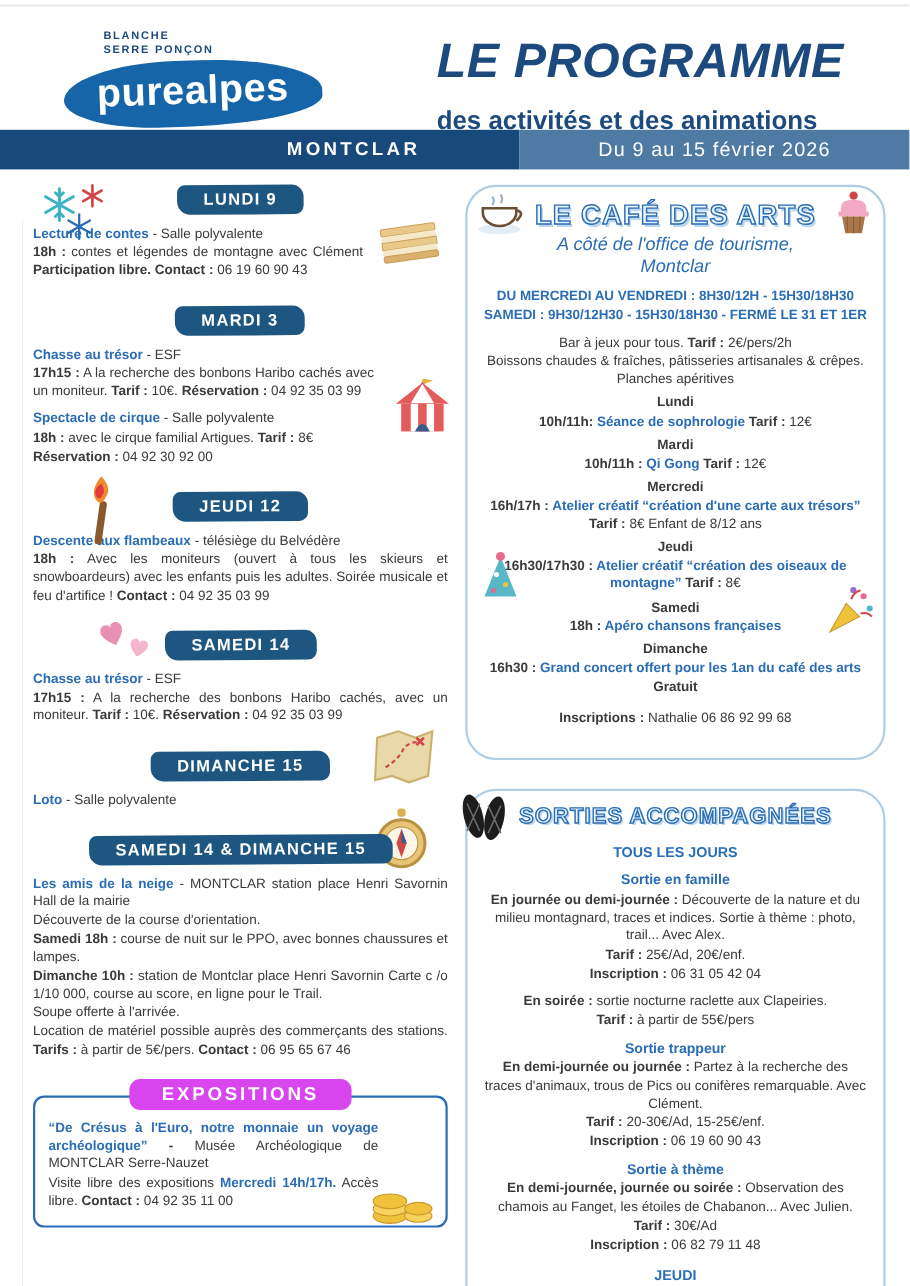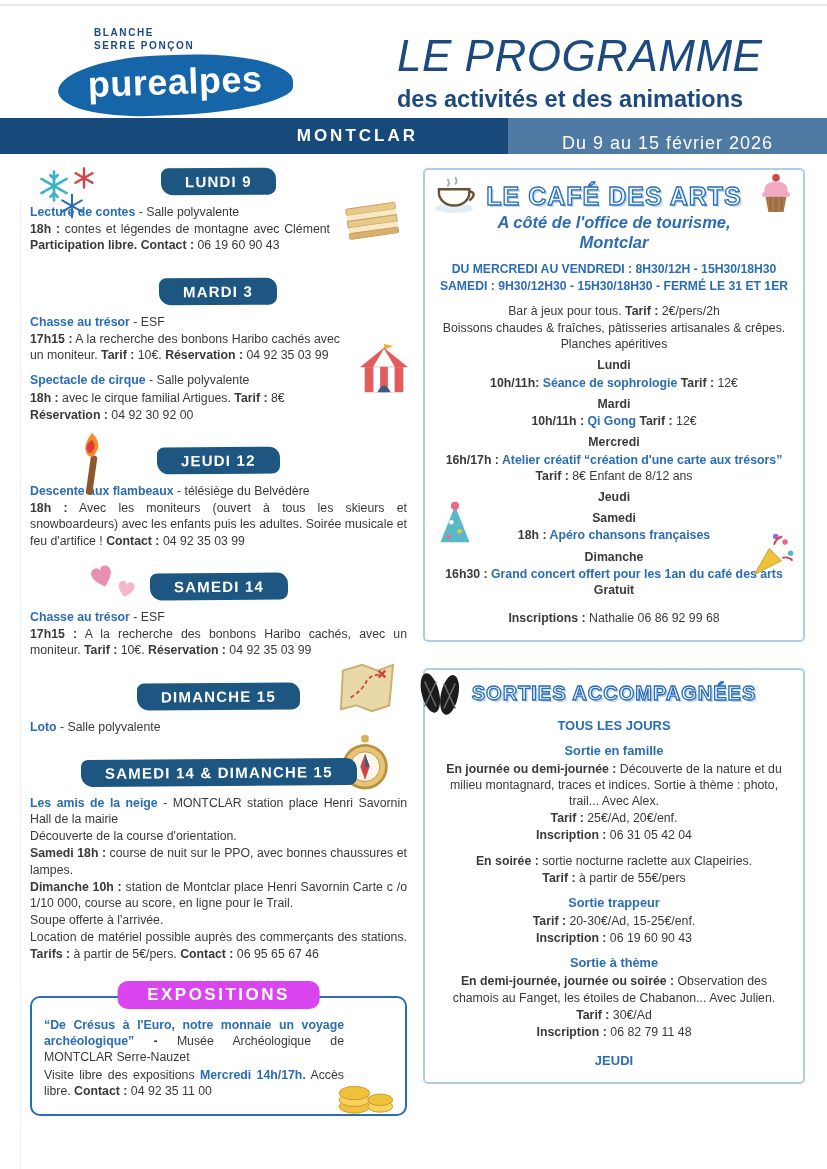--- a/index.html
+++ b/index.html
@@ -10,27 +10,27 @@
 
   
   .top{display:flex;padding:26px 30px 6px 58px;height:118px;box-sizing:border-box;}
   .logo{width:300px;}
   .logo-top{font-size:10px;font-weight:700;color:#1c4a7e;letter-spacing:1.6px;margin:0 0 3px 36px;line-height:1.3;}
   .logo-blob{display:inline-block;background:#1565a8;color:#fff;font-weight:800;font-size:36px;
              letter-spacing:.5px;padding:6px 30px 12px;transform:rotate(-2deg);
              border-radius:48% 52% 58% 42% / 60% 55% 45% 50%;}
   .logo-tag{color:#2fa3ab;font-size:10.5px;font-style:italic;font-weight:700;letter-spacing:2.2px;margin:5px 0 0 28px;}
   .titles{margin-left:auto;width:400px;padding-top:8px;}
-  .main-title{font-size:44px;font-weight:400;font-style:italic;color:#1c4a7e;letter-spacing:.5px;line-height:1;}
-  .sub-title{font-size:23.5px;font-weight:700;color:#1c4a7e;margin-top:8px;}
+  .main-title{font-size:44px;font-weight:700;font-style:italic;color:#1c4a7e;letter-spacing:.5px;line-height:1;}
+  .sub-title{font-size:23.5px;font-weight:700;color:#1c4a7e;margin-top:18px;}
 
   .band{display:flex;height:36px;}
   .band-left{flex:1;background:#17497b;display:flex;align-items:center;justify-content:flex-end;padding-right:90px;
              color:#fff;font-weight:700;font-size:17px;letter-spacing:3px;}
-  .band-right{width:319px;background:#4f7aa4;display:flex;align-items:flex-end;justify-content:center;
+  .band-right{width:355px;background:#4f7aa4;display:flex;align-items:center;justify-content:center;
               color:#fff;font-size:18px;letter-spacing:1px;}
 
   
   .content{display:flex;padding:14px 22px 0 30px;gap:16px;box-sizing:border-box;}
   .col-left{width:377px;flex:none;}
   .col-right{flex:1;min-width:0;}
 
   
   .para{margin:1px 0;font-size:12.3px;line-height:1.32;}
   .b{font-weight:700;}
@@ -59,27 +59,27 @@
   .snowflakes svg{position:absolute;}
 
   
   .expo-box{position:relative;border:2.5px solid #2a6db5;border-radius:10px;margin-top:34px;
             padding:18px 12px 14px;text-align:justify;}
   .expo-banner{position:absolute;top:-17px;left:50%;transform:translateX(-50%);background:#d946ef;color:#fff;
                font-weight:800;font-size:17px;letter-spacing:2.5px;padding:4px 30px;border-radius:10px;white-space:nowrap;}
   .ic-coins{right:8px;bottom:-6px;}
 
   
-  .card{position:relative;border:2px solid #aecde6;border-radius:5px;padding:12px 14px 12px;text-align:center;}
+  .card{position:relative;border:2px solid #aecde6;border-radius:28px;padding:12px 14px 28px;text-align:center;}
   .card + .card{margin-top:26px;}
   .bubble{margin:0;text-align:center;font-weight:800;font-size:25px;letter-spacing:1px;
           color:#eef6fd;-webkit-text-stroke:1.3px #2a6db5;text-shadow:2px 2px 0 #bcd7ee;}
   @supports not (-webkit-text-stroke:1px #000){.bubble{color:#2a6db5;text-shadow:none;}}
   .bubble.sm{font-size:20px;}
-  .cafe-sub{color:#2a6db5;font-weight:700;font-style:italic;font-size:16.5px;line-height:1.2;margin:2px 0 8px;}
+  .cafe-sub{color:#2a6db5;font-weight:400;font-style:italic;font-size:16.5px;line-height:1.2;margin:2px 0 8px;}
   .ic-cup{left:6px;top:6px;}
   .ic-cake{right:8px;top:2px;}
   .ic-hat{left:10px;top:330px;}
   .ic-popper{right:4px;top:360px;}
   .ic-shoes{left:-10px;top:-4px;}
 </style>
 </head>
 <body>
 
 <div class="page">
@@ -303,20 +303,21 @@
             <p class="para hours"><span class="b bl">SAMEDI : 9H30/12H30 - 15H30/18H30 -  FERMÉ LE 31 ET 1ER</span></p>
             <p class="para gap"><span>Bar à jeux pour tous. </span><span class="b">Tarif :</span><span> 2€/pers/2h</span></p>
             <p class="para"><span>Boissons chaudes &amp; fraîches, pâtisseries artisanales &amp; crêpes. Planches apéritives</span></p>
             <p class="para day"><span class="b">Lundi</span></p>
             <p class="para"><span class="b">10h/11h: </span><span class="b bl">Séance de sophrologie </span><span class="b">Tarif :</span><span> 12€</span></p>
             <p class="para day"><span class="b">Mardi</span></p>
             <p class="para"><span class="b">10h/11h : </span><span class="b bl">Qi Gong </span><span class="b">Tarif :</span><span> 12€</span></p>
             <p class="para day"><span class="b">Mercredi</span></p>
             <p class="para"><span class="b">16h/17h : </span><span class="b bl">Atelier créatif “création d'une carte aux trésors” </span><span class="b">Tarif :</span><span> 8€ Enfant de 8/12 ans</span></p>
             <p class="para day"><span class="b">Jeudi</span></p>
+            <p class="para"><span class="b">16h30/17h30 : </span><span class="b bl">Atelier créatif “création des oiseaux de montagne” </span><span class="b">Tarif :</span><span> 8€</span></p>
             <p class="para day"><span class="b">Samedi</span></p>
             <p class="para"><span class="b">18h : </span><span class="b bl">Apéro chansons françaises</span></p>
             <p class="para day"><span class="b">Dimanche</span></p>
             <p class="para"><span class="b">16h30 : </span><span class="b bl">Grand concert offert pour les 1an du café des arts </span><span class="b">Gratuit</span></p>
             <p class="para insc"><span class="b">Inscriptions :</span><span> Nathalie 06 86 92 99 68</span></p>
           </div>
       </div>
 
       <div class="card">
         <div class="icon ic-shoes">
@@ -329,20 +330,21 @@
         <h2 class="bubble sm">SORTIES ACCOMPAGNÉES</h2>
         <div>
             <p class="para head"><span class="b bl">TOUS LES JOURS</span></p>
             <p class="para stitle"><span class="b bl">Sortie en famille</span></p>
             <p class="para"><span class="b">En journée ou demi-journée :</span><span> Découverte de la nature et du milieu montagnard, traces et indices. Sortie à thème : photo, trail... Avec Alex.</span></p>
             <p class="para"><span class="b">Tarif :</span><span> 25€/Ad, 20€/enf.</span></p>
             <p class="para"><span class="b">Inscription :</span><span> 06 31 05 42 04</span></p>
             <p class="para gap"><span class="b">En soirée :</span><span> sortie nocturne raclette aux Clapeiries.</span></p>
             <p class="para"><span class="b">Tarif :</span><span> à partir de 55€/pers</span></p>
             <p class="para stitle"><span class="b bl">Sortie trappeur</span></p>
+            <p class="para"><span class="b">En demi-journée ou journée :</span><span> Partez à la recherche des traces d'animaux, trous de Pics ou conifères remarquable. Avec Clément.</span></p>
             <p class="para"><span class="b">Tarif :</span><span> 20-30€/Ad, 15-25€/enf.</span></p>
             <p class="para"><span class="b">Inscription :</span><span> 06 19 60 90 43</span></p>
             <p class="para stitle"><span class="b bl">Sortie à thème</span></p>
             <p class="para"><span class="b">En demi-journée, journée ou soirée :</span><span> Observation des chamois au Fanget, les étoiles de Chabanon... Avec Julien.</span></p>
             <p class="para"><span class="b">Tarif :</span><span> 30€/Ad</span></p>
             <p class="para"><span class="b">Inscription :</span><span> 06 82 79 11 48</span></p>
             <p class="para head"><span class="b bl">JEUDI</span></p>
           </div>
       </div>
 

